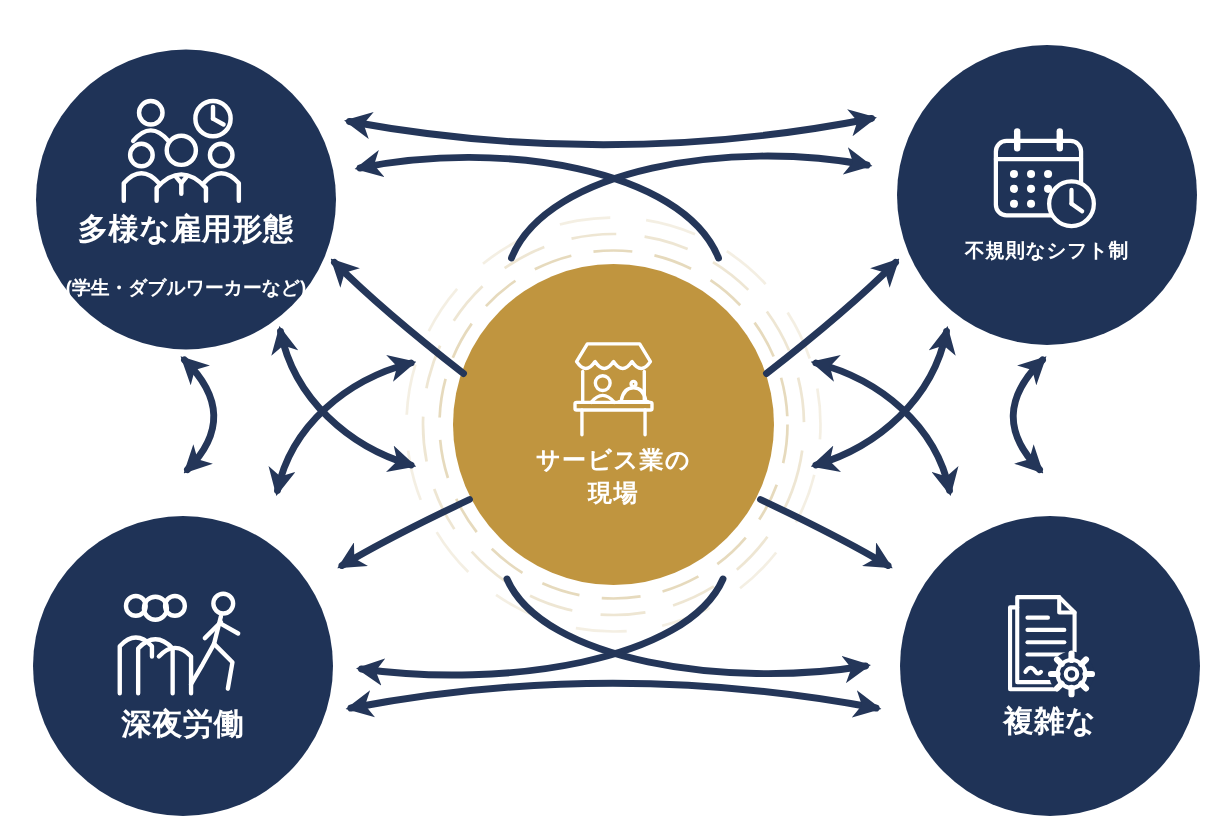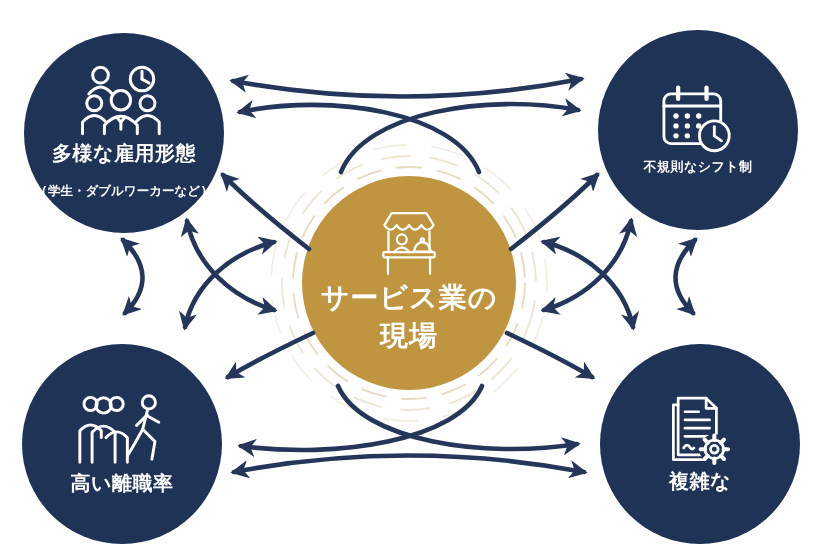--- a/index.html
+++ b/index.html
@@ -15,22 +15,22 @@
   .stage{position:relative;width:820px;height:549px;overflow:hidden;background:var(--background);}
   svg.layer{position:absolute;left:0;top:0;width:820px;height:549px;pointer-events:none;}
   .rings-layer{z-index:0;}
   .arrows-layer{z-index:3;}
   .node{position:absolute;border-radius:50%;display:flex;flex-direction:column;align-items:center;justify-content:center;text-align:center;z-index:2;box-sizing:border-box;}
   .corner{width:200px;height:200px;background:var(--navy);}
   .center{width:214px;height:214px;background:var(--gold);}
   .node .icon{display:block;margin-bottom:4px;}
   .label{color:var(--text);font-weight:700;font-size:20px;line-height:1.25;letter-spacing:0.5px;white-space:nowrap;text-align:center;}
   .label.small{font-size:13px;}
-  .sublabel{color:var(--text);font-weight:600;font-size:12.5px;line-height:1.3;margin-top:18px;white-space:nowrap;font-family:Liberation Mono, monospace;}
-  .center .label{font-size:28px;line-height:1.35;letter-spacing:1px;font-family:Liberation Mono, monospace;}
+  .sublabel{color:var(--text);font-weight:600;font-size:12.5px;line-height:1.3;margin-top:18px;white-space:nowrap;}
+  .center .label{font-size:16px;line-height:1.35;letter-spacing:1px;}
   .arrow-line{stroke:var(--arrow);stroke-width:4.6;fill:none;stroke-linecap:round;}
   .head{fill:var(--arrow);}
   .ring{fill:none;stroke:var(--ring);stroke-width:1.8;}
   .icon-stroke{fill:none;stroke:var(--text);stroke-linecap:round;stroke-linejoin:round;}
 </style>
 </head>
 <body>
 
 <div class="stage">
 
@@ -99,21 +99,21 @@
         <circle cx="18" cy="8" r="5"></circle>
         <path d="M10.5 45 V25.5 q7.5 -8 15 0 V45"></path>
         <circle cx="47.5" cy="6" r="4.3"></circle>
         <path d="M46.5 11.5 L43.5 23.5"></path>
         <path d="M46 14.5 L54 19"></path>
         <path d="M46.5 14 L39.5 21"></path>
         <path d="M43.5 23.5 L51.5 31.5 L49.5 43"></path>
         <path d="M43.5 23.5 L38.5 32.5 L33.5 41"></path>
       </g>
     </svg>
-    <div class="label">高い離職率</div>
+    <div class="label">深夜労働</div>
   </div>
 
   <div class="node corner" style="left:600px;top:344px;">
     <svg class="icon" width="66" height="71" viewBox="0 0 48 52">
       <g class="icon-stroke" stroke-width="2">
         <path d="M8 8 H4.5 V48 H31 V44.5"></path>
         <path d="M8 3 H28.5 L36 10.5 V44.5 H8 Z"></path>
         <path d="M28.5 3 V10.5 H36"></path>
         <path d="M13 13 H23"></path>
         <path d="M13 19 H31"></path>

